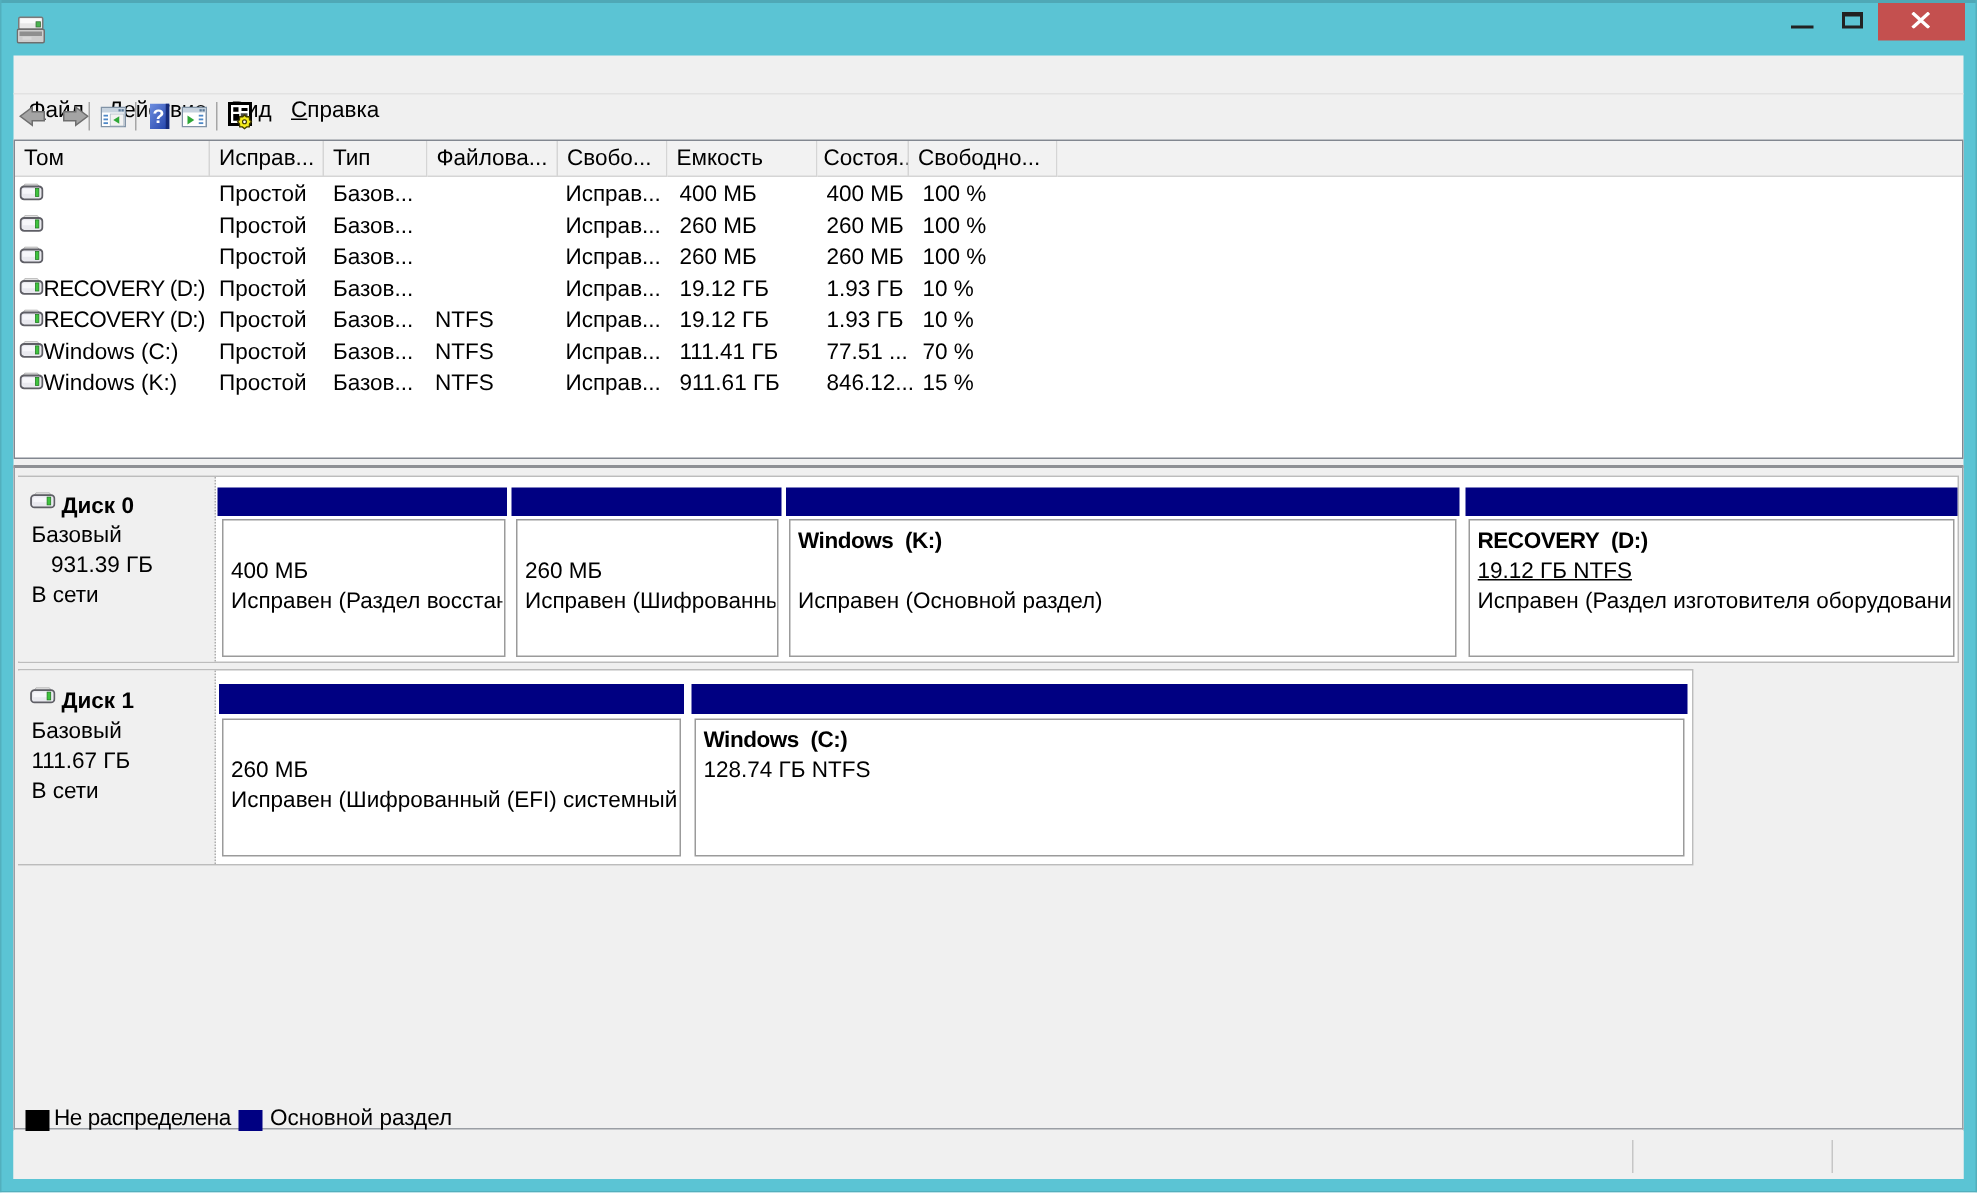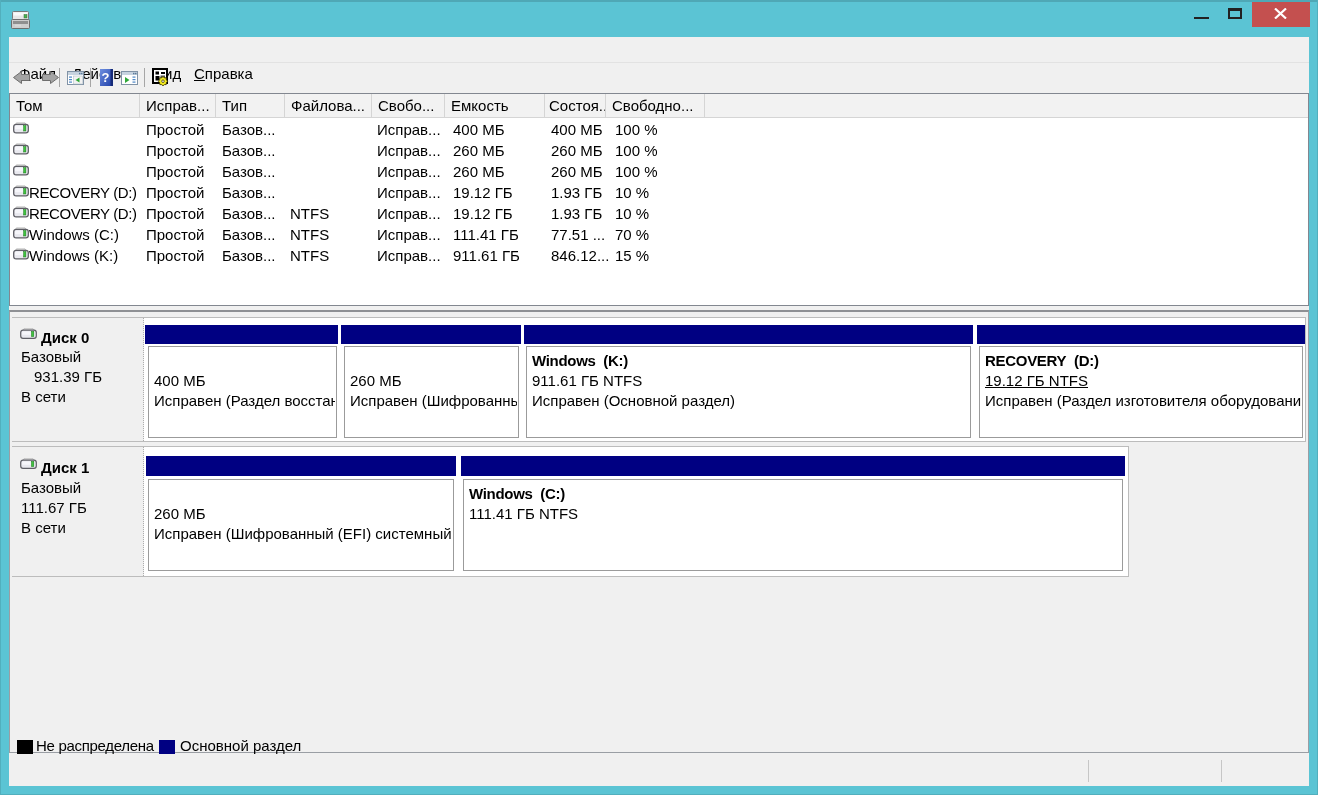--- a/index.html
+++ b/index.html
@@ -249,21 +249,20 @@
   <div class="pbox" style="left:148px;top:346px;width:189px;height:92px;">
     <div class="pline" style="top:24px;">400 МБ</div>
     <div class="pline" style="top:44px;">Исправен (Раздел восстановления)</div>
   </div>
   <div class="pbox" style="left:344px;top:346px;width:175px;height:92px;">
     <div class="pline" style="top:24px;">260 МБ</div>
     <div class="pline" style="top:44px;">Исправен (Шифрованный (EFI) системный раздел)</div>
   </div>
   <div class="pbox" style="left:526px;top:346px;width:445px;height:92px;">
     <div class="pline pname" style="top:4px;">Windows&nbsp; (K:)</div>
-    <div class="pline" style="top:24px;">911.61 ГБ NTFS</div>
     <div class="pline" style="top:44px;">Исправен (Основной раздел)</div>
   </div>
   <div class="pbox" style="left:979px;top:346px;width:324px;height:92px;">
     <div class="pline pname" style="top:4px;">RECOVERY&nbsp; (D:)</div>
     <div class="pline" style="top:24px;text-decoration:underline;">19.12 ГБ NTFS</div>
     <div class="pline" style="top:44px;">Исправен (Раздел изготовителя оборудования)</div>
   </div>
 
   <div class="diskrow" style="left:12px;top:446px;width:1117px;height:131px;"></div>
   <div class="diskhdr" style="left:12px;top:447px;width:132px;height:129px;"></div>
@@ -280,21 +279,21 @@
 
   <div class="band" style="left:146px;top:456px;width:310px;height:20px;"></div>
   <div class="band" style="left:461px;top:456px;width:664px;height:20px;"></div>
 
   <div class="pbox" style="left:148px;top:479px;width:306px;height:92px;">
     <div class="pline" style="top:24px;">260 МБ</div>
     <div class="pline" style="top:44px;">Исправен (Шифрованный (EFI) системный раздел)</div>
   </div>
   <div class="pbox" style="left:463px;top:479px;width:660px;height:92px;">
     <div class="pline pname" style="top:4px;">Windows&nbsp; (C:)</div>
-    <div class="pline" style="top:24px;">111.41 ГБ NTFS</div>
+    <div class="pline" style="top:24px;">128.74 ГБ NTFS</div>
   </div>
 
   <div id="legend">
     <div class="abs" style="left:7px;top:7px;width:16px;height:15px;background:#000;"></div>
     <div class="abs t12" style="left:26px;top:3px;line-height:19px;letter-spacing:-0.3px;">Не распределена</div>
     <div class="abs" style="left:149px;top:7px;width:16px;height:15px;background:#000082;"></div>
     <div class="abs t12" style="left:170px;top:3px;line-height:19px;">Основной раздел</div>
   </div>
 
   <div id="statusbar">

